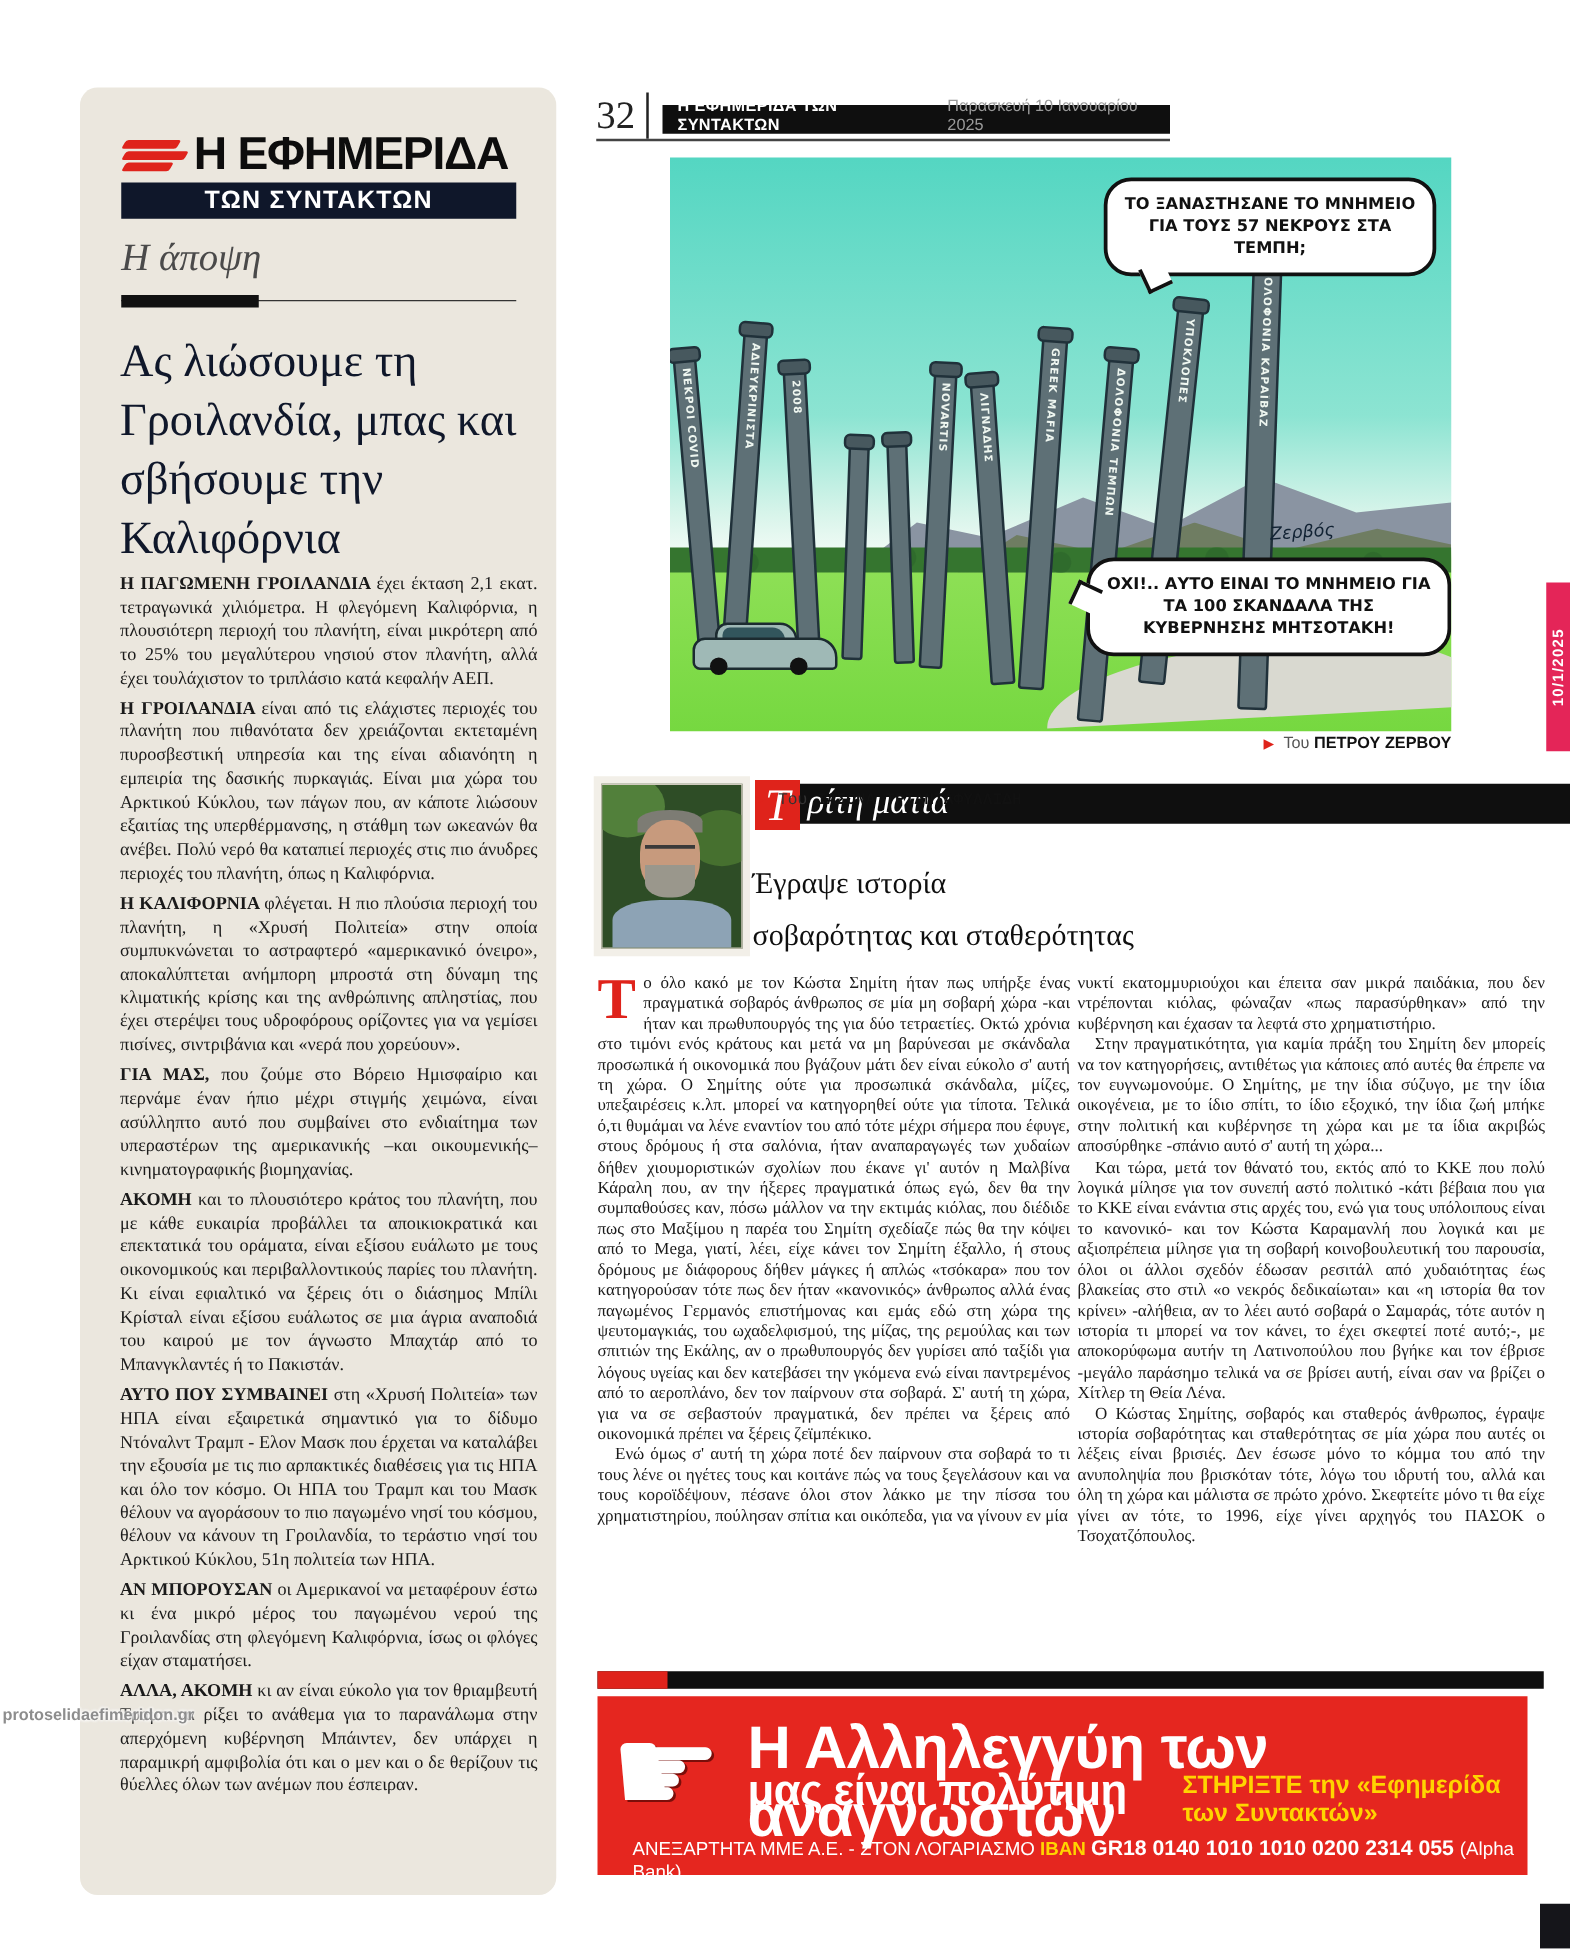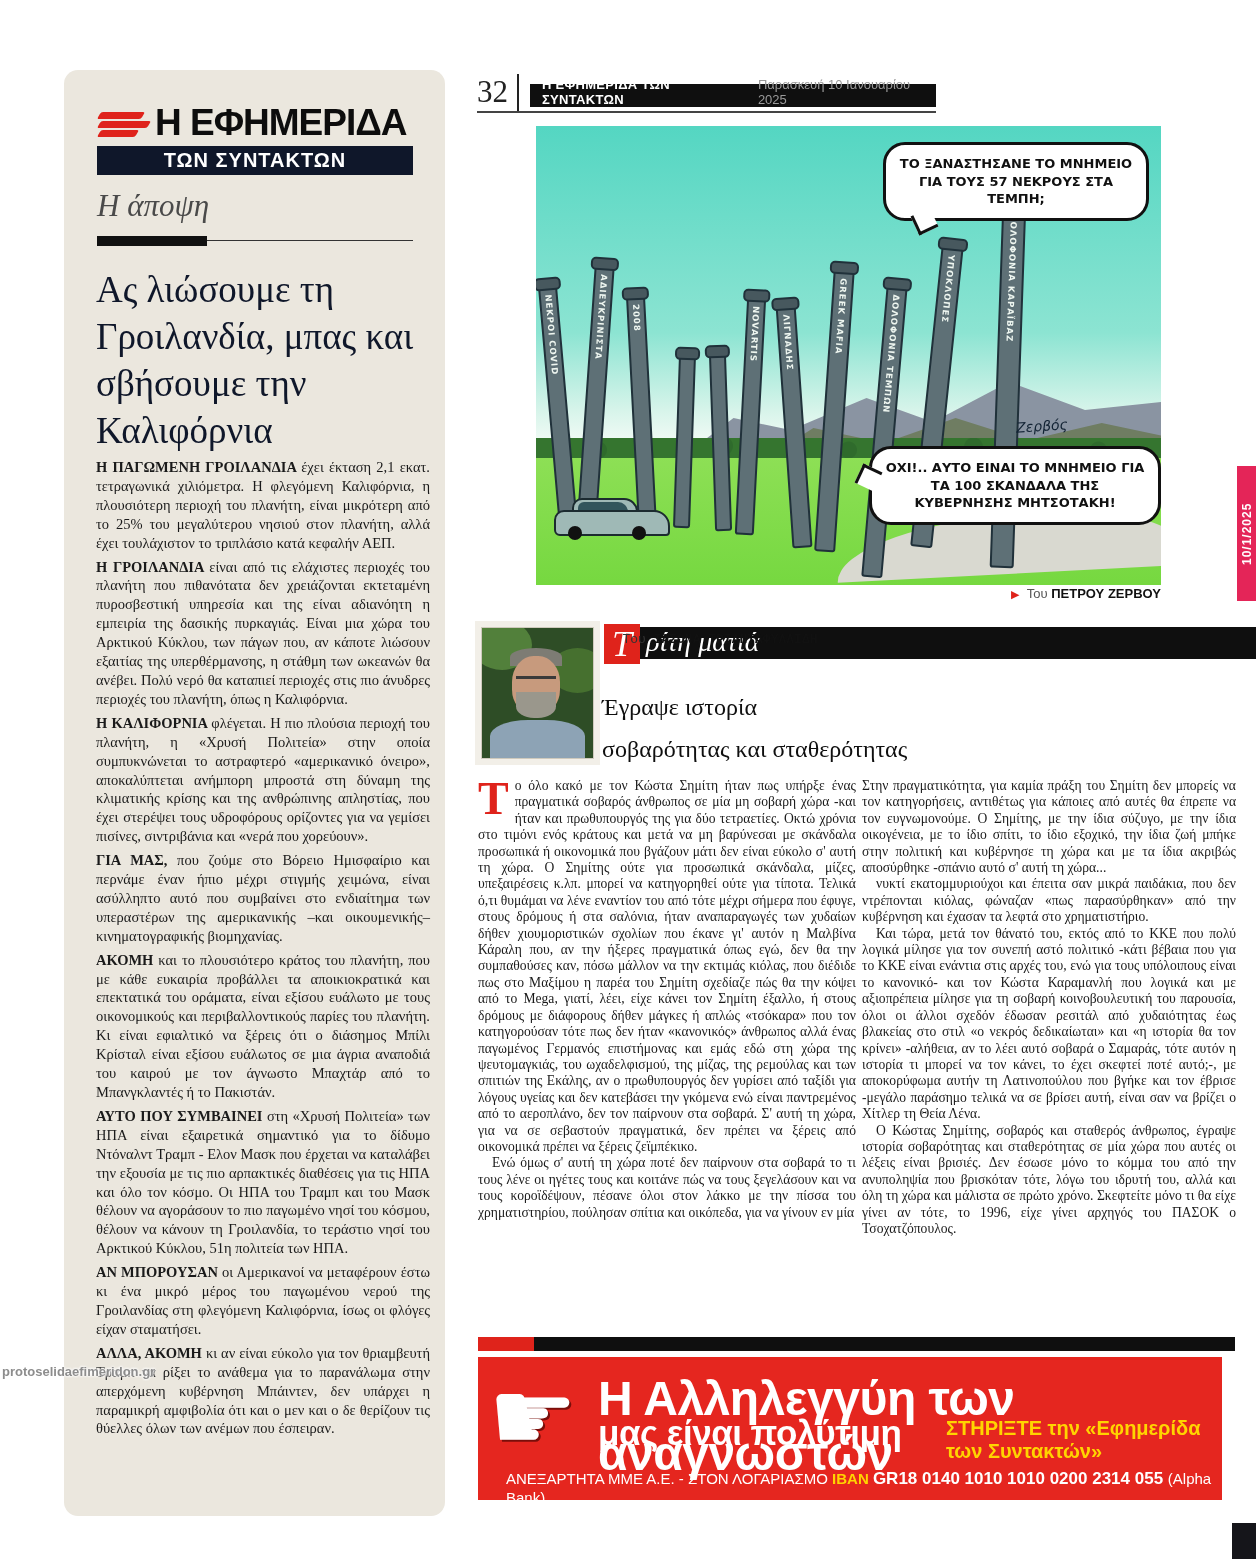--- a/index.html
+++ b/index.html
@@ -278,22 +278,22 @@
   <h2 class="article-headline">
     <span>Έγραψε ιστορία</span><br>
     <span>σοβαρότητας και σταθερότητας</span>
   </h2>
 
   <div class="col col1">
     <p><span class="dropcap">Τ</span><span>ο όλο κακό με τον Κώστα Σημίτη ήταν πως υπήρξε ένας πραγματικά σοβαρός άνθρωπος σε μία μη σοβαρή χώρα -και ήταν και πρωθυπουργός της για δύο τετραετίες. Οκτώ χρόνια στο τιμόνι ενός κράτους και μετά να μη βαρύνεσαι με σκάνδαλα προσωπικά ή οικονομικά που βγάζουν μάτι δεν είναι εύκολο σ' αυτή τη χώρα. Ο Σημίτης ούτε για προσωπικά σκάνδαλα, μίζες, υπεξαιρέσεις κ.λπ. μπορεί να κατηγορηθεί ούτε για τίποτα. Τελικά ό,τι θυμάμαι να λένε εναντίον του από τότε μέχρι σήμερα που έφυγε, στους δρόμους ή στα σαλόνια, ήταν αναπαραγωγές των χυδαίων δήθεν χιουμοριστικών σχολίων που έκανε γι' αυτόν η Μαλβίνα Κάραλη που, αν την ήξερες πραγματικά όπως εγώ, δεν θα την συμπαθούσες καν, πόσω μάλλον να την εκτιμάς κιόλας, που διέδιδε πως στο Μαξίμου η παρέα του Σημίτη σχεδίαζε πώς θα την κόψει από το Mega, γιατί, λέει, είχε κάνει τον Σημίτη έξαλλο, ή στους δρόμους με διάφορους δήθεν μάγκες ή απλώς «τσόκαρα» που τον κατηγορούσαν τότε πως δεν ήταν «κανονικός» άνθρωπος αλλά ένας παγωμένος Γερμανός επιστήμονας και εμάς εδώ στη χώρα της ψευτομαγκιάς, του ωχαδελφισμού, της μίζας, της ρεμούλας και των σπιτιών της Εκάλης, αν ο πρωθυπουργός δεν γυρίσει από ταξίδι για λόγους υγείας και δεν κατεβάσει την γκόμενα ενώ είναι παντρεμένος από το αεροπλάνο, δεν τον παίρνουν στα σοβαρά. Σ' αυτή τη χώρα, για να σε σεβαστούν πραγματικά, δεν πρέπει να ξέρεις από οικονομικά πρέπει να ξέρεις ζεϊμπέκικο.</span></p>
     <p><span>Ενώ όμως σ' αυτή τη χώρα ποτέ δεν παίρνουν στα σοβαρά το τι τους λένε οι ηγέτες τους και κοιτάνε πώς να τους ξεγελάσουν και να τους κοροϊδέψουν, πέσανε όλοι στον λάκκο με την πίσσα του χρηματιστηρίου, πούλησαν σπίτια και οικόπεδα, για να γίνουν εν μία</span></p>
   </div>
   <div class="col col2">
+    <p><span>νυκτί εκατομμυριούχοι και έπειτα σαν μικρά παιδάκια, που δεν ντρέπονται κιόλας, φώναζαν «πως παρασύρθηκαν» από την κυβέρνηση και έχασαν τα λεφτά στο χρηματιστήριο.</span></p>
     <p><span>Στην πραγματικότητα, για καμία πράξη του Σημίτη δεν μπορείς να τον κατηγορήσεις, αντιθέτως για κάποιες από αυτές θα έπρεπε να τον ευγνωμονούμε. Ο Σημίτης, με την ίδια σύζυγο, με την ίδια οικογένεια, με το ίδιο σπίτι, το ίδιο εξοχικό, την ίδια ζωή μπήκε στην πολιτική και κυβέρνησε τη χώρα και με τα ίδια ακριβώς αποσύρθηκε -σπάνιο αυτό σ' αυτή τη χώρα...</span></p>
-    <p><span>νυκτί εκατομμυριούχοι και έπειτα σαν μικρά παιδάκια, που δεν ντρέπονται κιόλας, φώναζαν «πως παρασύρθηκαν» από την κυβέρνηση και έχασαν τα λεφτά στο χρηματιστήριο.</span></p>
     <p><span>Και τώρα, μετά τον θάνατό του, εκτός από το ΚΚΕ που πολύ λογικά μίλησε για τον συνεπή αστό πολιτικό -κάτι βέβαια που για το ΚΚΕ είναι ενάντια στις αρχές του, ενώ για τους υπόλοιπους είναι το κανονικό- και τον Κώστα Καραμανλή που λογικά και με αξιοπρέπεια μίλησε για τη σοβαρή κοινοβουλευτική του παρουσία, όλοι οι άλλοι σχεδόν έδωσαν ρεσιτάλ από χυδαιότητας έως βλακείας στο στιλ «ο νεκρός δεδικαίωται» και «η ιστορία θα τον κρίνει» -αλήθεια, αν το λέει αυτό σοβαρά ο Σαμαράς, τότε αυτόν η ιστορία τι μπορεί να τον κάνει, το έχει σκεφτεί ποτέ αυτό;-, με αποκορύφωμα αυτήν τη Λατινοπούλου που βγήκε και τον έβρισε -μεγάλο παράσημο τελικά να σε βρίσει αυτή, είναι σαν να βρίζει ο Χίτλερ τη Θεία Λένα.</span></p>
     <p><span>Ο Κώστας Σημίτης, σοβαρός και σταθερός άνθρωπος, έγραψε ιστορία σοβαρότητας και σταθερότητας σε μία χώρα που αυτές οι λέξεις είναι βρισιές. Δεν έσωσε μόνο το κόμμα του από την ανυποληψία που βρισκόταν τότε, λόγω του ιδρυτή του, αλλά και όλη τη χώρα και μάλιστα σε πρώτο χρόνο. Σκεφτείτε μόνο τι θα είχε γίνει αν τότε, το 1996, είχε γίνει αρχηγός του ΠΑΣΟΚ ο Τσοχατζόπουλος.</span></p>
   </div>
 
   <div class="pre-banner-bar">
       <span class="red-seg"></span>
     </div>
   <div class="banner">
     <span class="hand-icon">☛</span>
     <div class="banner-title1">Η Αλληλεγγύη των αναγνωστών</div>

